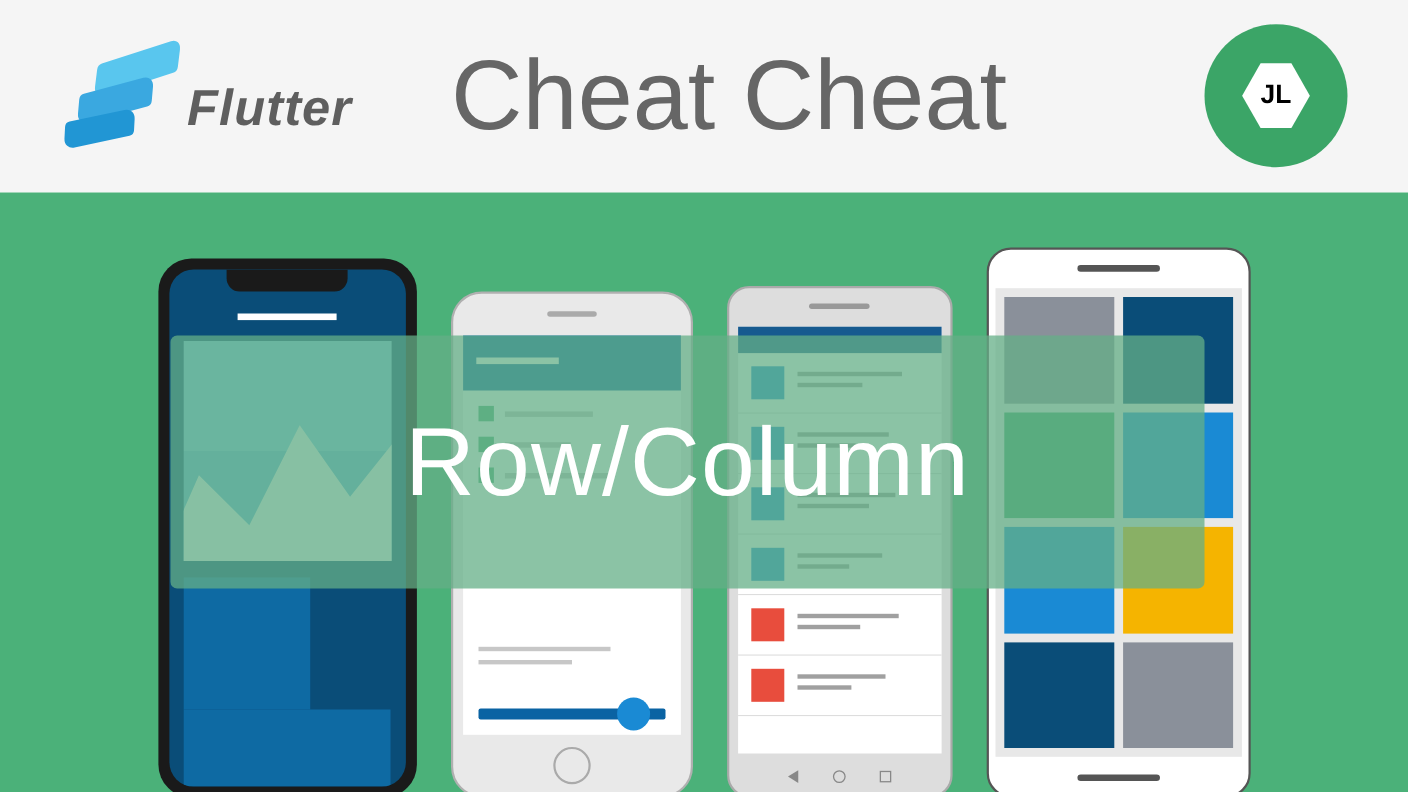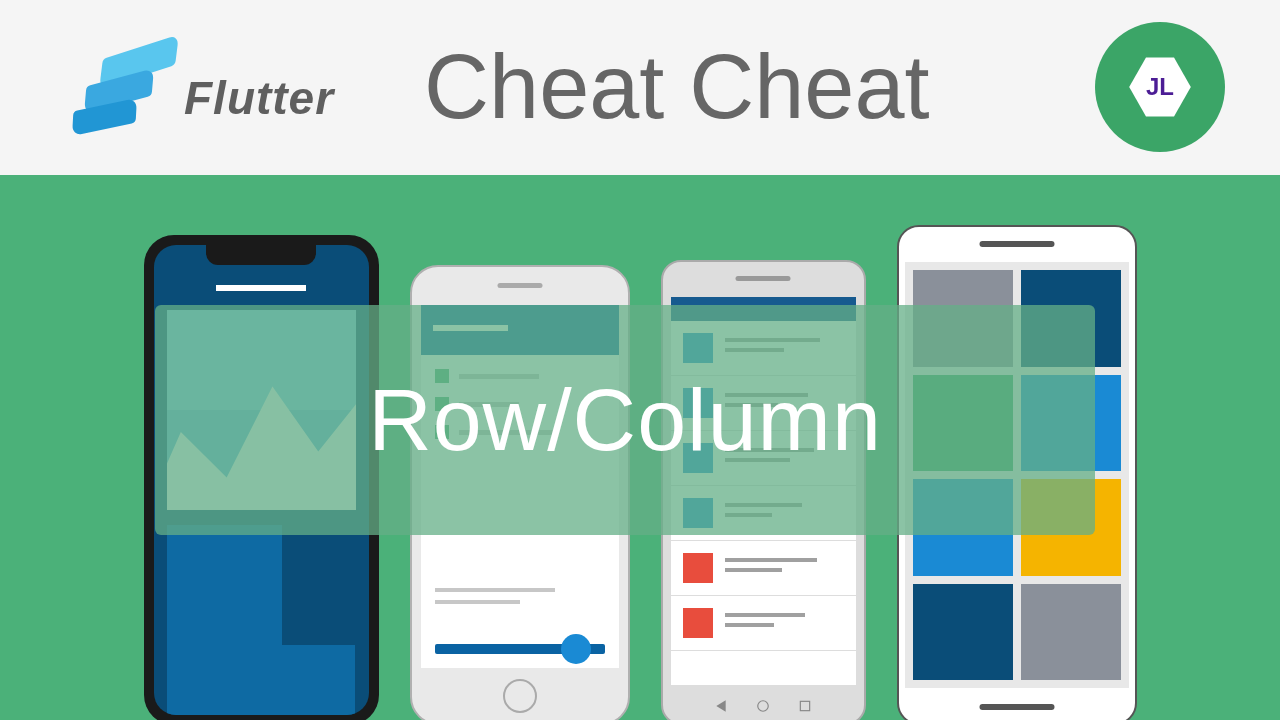--- a/index.html
+++ b/index.html
@@ -8,21 +8,21 @@
     height: 720px;
     overflow: hidden;
     font-family: Arial, Helvetica, sans-serif;
     background: #ffffff;
   }
   .header {
     height: 175px;
     background: #f5f5f5;
     display: flex;
     align-items: center;
-    padding: 0 64px;
+    padding: 0 50px;
     gap: 70px;
     position: relative;
   }
   .flutter-logo {
     display: flex;
     align-items: center;
     gap: 10px;
   }
   .flutter-strokes {
     width: 110px;
@@ -92,21 +92,21 @@
   .jl-hex {
     width: 70px;
     height: 70px;
     position: relative;
   }
   .jl-hex svg { width: 100%; height: 100%; }
   .jl-text {
     position: absolute;
     top: 50%; left: 50%;
     transform: translate(-50%, -50%);
-    color: #4c1d95;
+    color: #000000;
     font-weight: bold;
     font-size: 24px;
   }
   .stage {
     height: 545px;
     background: #4bb179;
     position: relative;
     display: flex;
     justify-content: center;
     align-items: flex-end;

